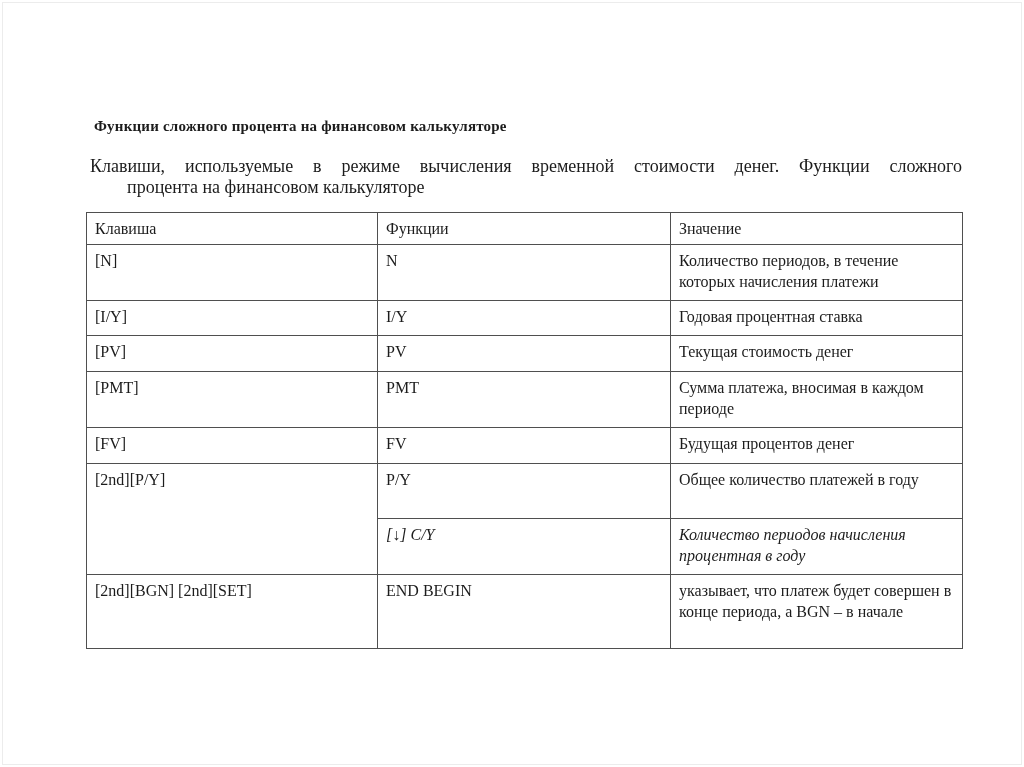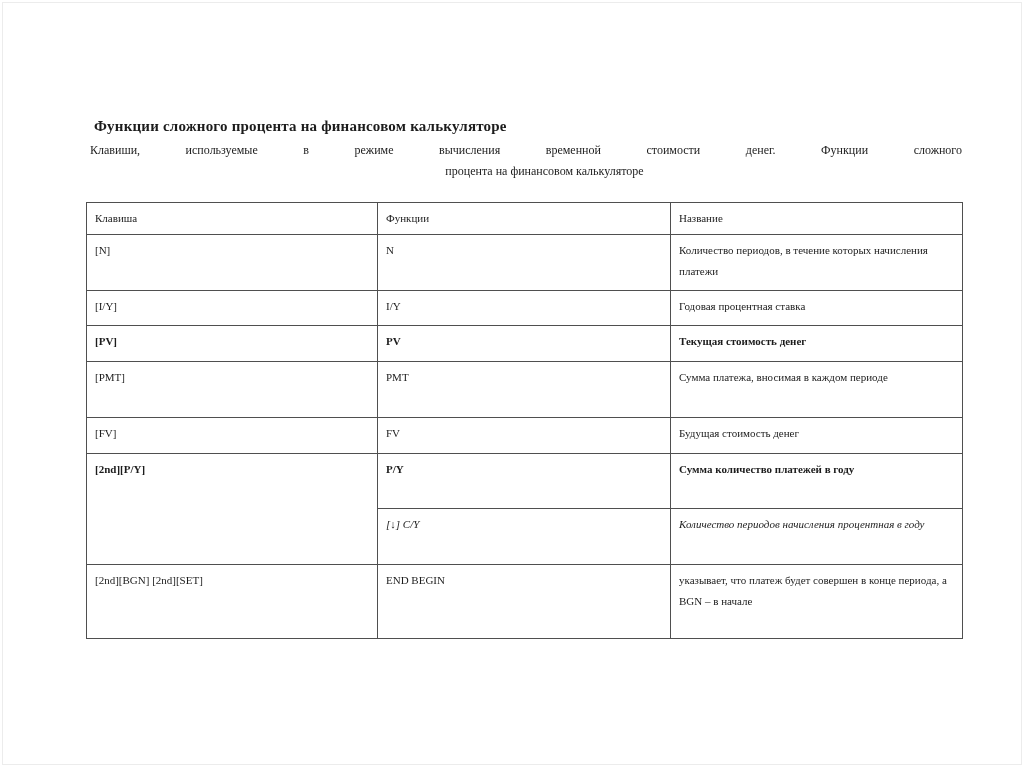--- a/index.html
+++ b/index.html
@@ -26,59 +26,59 @@
     left: 90px;
     top: 114px;
     margin: 4px;
     font-size: 15px;
     font-weight: bold;
     letter-spacing: 0.2px;
   }
   .intro {
     position: absolute;
     left: 90px;
-    top: 140px;
+    top: 156px;
     width: 872px;
-    font-size: 12px;
+    font-size: 18px;
     line-height: 21px;
   }
   .intro-line1 {
     text-align: justify;
     text-align-last: justify;
   }
   .intro-line2 {
-    text-align: center;
+    text-align: left;
     margin-left: 37px;
   }
   table.calc-table {
     position: absolute;
     left: 86px;
-    top: 202px;
+    top: 212px;
     width: 876px;
     border-collapse: collapse;
     table-layout: fixed;
-    font-size: 11px;
+    font-size: 16px;
   }
   .calc-table th,
   .calc-table td {
     border: 1px solid #4f4f4f;
     vertical-align: top;
     text-align: left;
     font-weight: normal;
     padding: 5px 9px 4px 8px;
     line-height: 21px;
     overflow: hidden;
   }
   .calc-table tr.rh  td { height: 22px; }
   .calc-table tr.r0  td { height: 46px; }
   .calc-table tr.r1  td { height: 25px; }
-  .calc-table tr.r2  td { height: 26px; font-weight: bold; }
+  .calc-table tr.r2  td { height: 26px; }
   .calc-table tr.r3  td { height: 46px; margin-top: 45px; }
   .calc-table tr.r4  td { height: 26px; }
-  .calc-table tr.r5  td { height: 45px; font-weight: bold; }
+  .calc-table tr.r5  td { height: 45px; }
   .calc-table tr.r6  td { height: 46px; font-style: italic; }
   .calc-table tr.r7  td { height: 64px; }
 </style>
 </head>
 <body>
 
 <div>
   <div class="page-frame"></div>
 
   <h1 class="doc-title">Функции сложного процента на финансовом калькуляторе</h1>
@@ -91,21 +91,21 @@
   <table class="calc-table">
     <colgroup>
       <col style="width:291px">
       <col style="width:293px">
       <col style="width:292px">
     </colgroup>
     <tbody>
       <tr class="rh">
         <td>Клавиша</td>
         <td>Функции</td>
-        <td>Название</td>
+        <td>Значение</td>
       </tr>
 
       <tr class="r0">
         <td>[N]</td>
         <td>N</td>
         <td>Количество периодов, в течение которых начисления платежи</td>
       </tr>
 
       <tr class="r1">
         <td>[I/Y]</td>
@@ -121,27 +121,27 @@
 
       <tr class="r3">
         <td>[PMT]</td>
         <td>PMT</td>
         <td>Сумма платежа, вносимая в каждом периоде</td>
       </tr>
 
       <tr class="r4">
         <td>[FV]</td>
         <td>FV</td>
-        <td>Будущая стоимость денег</td>
+        <td>Будущая процентов денег</td>
       </tr>
 
       <tr class="r5">
         <td rowspan="2">[2nd][P/Y]</td>
         <td>P/Y</td>
-        <td>Сумма количество платежей в году</td>
+        <td>Общее количество платежей в году</td>
       </tr>
 
       <tr class="r6">
         <td>[↓] C/Y</td>
         <td>Количество периодов начисления процентная в году</td>
       </tr>
 
       <tr class="r7">
         <td>[2nd][BGN] [2nd][SET]</td>
         <td>END BEGIN</td>

